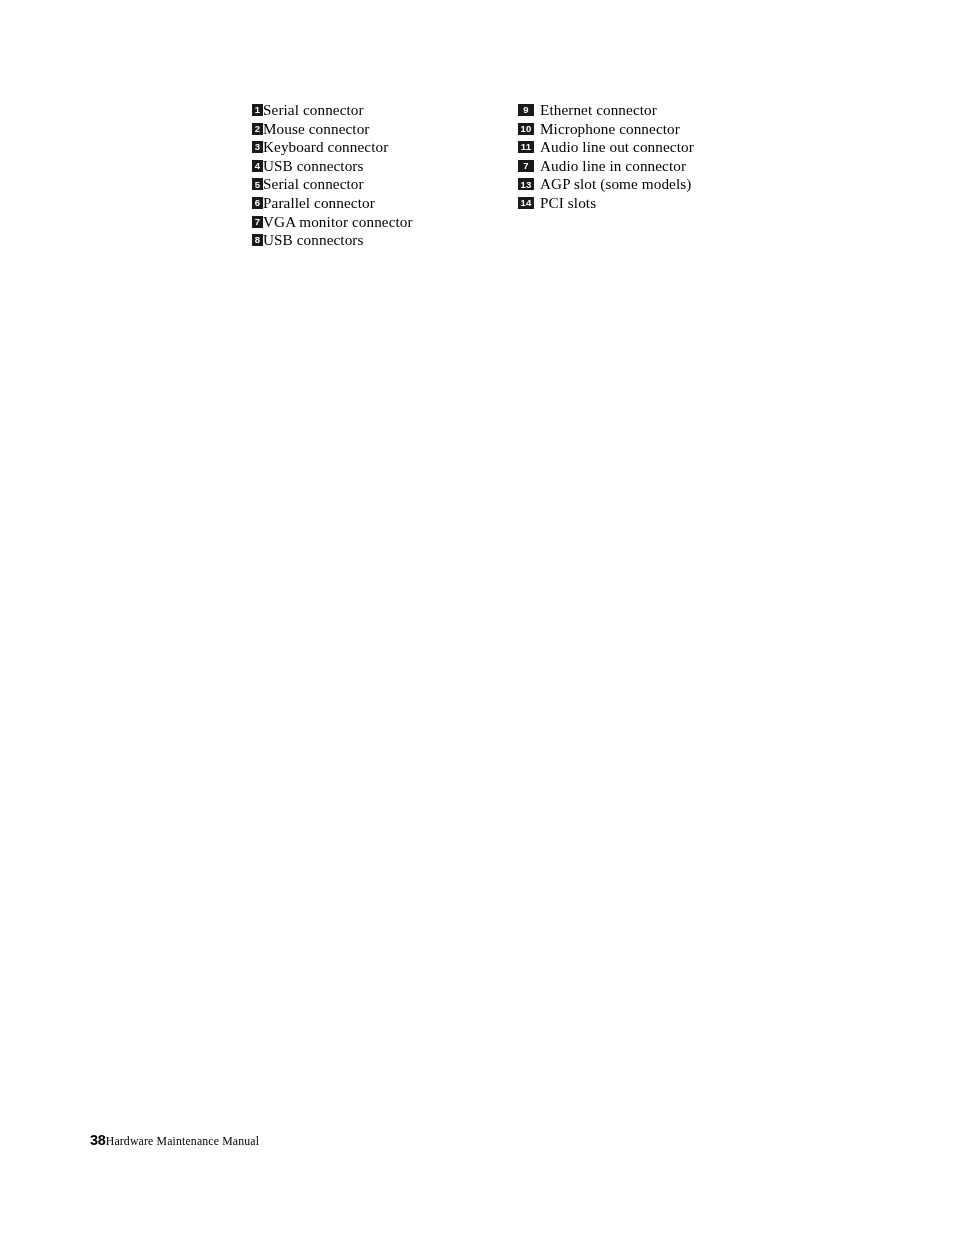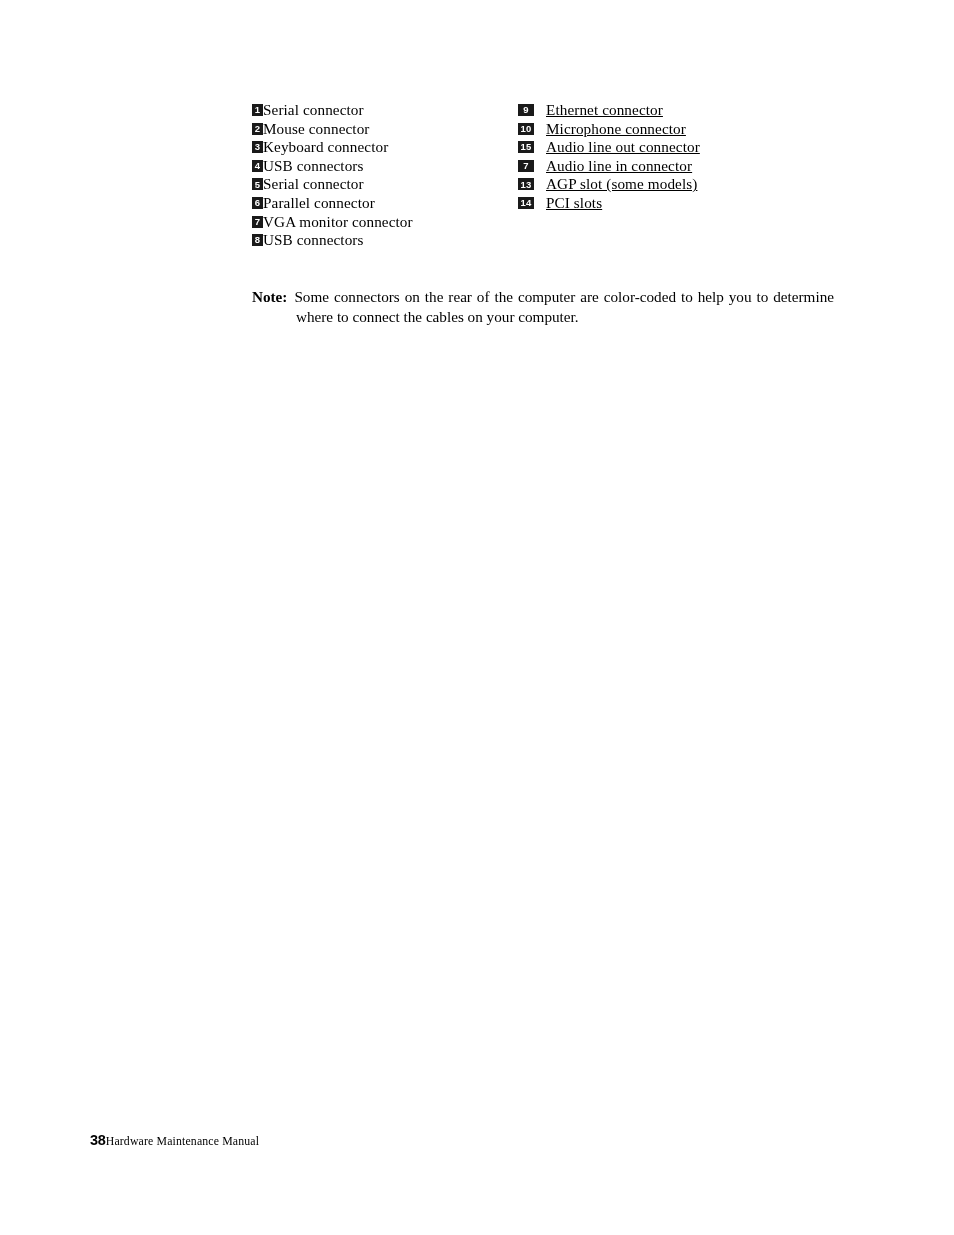--- a/index.html
+++ b/index.html
@@ -69,21 +69,21 @@
     min-width: 16px;
     text-align: center;
   }
 
   .legend-label {
     font-size: 15.2px;
     line-height: 18.6px;
     letter-spacing: 0.1px;
   }
   .col-right .legend-item .badge { min-width: 16px; }
-  .col-right .legend-label { padding-left: 12px; text-decoration: underline; }
+  .col-right .legend-label { padding-left: 6px; }
 
   
   .note {
     position: absolute;
     left: 252px;
     top: 287px;
     width: 582px;
     font-size: 15.2px;
     line-height: 19.5px;
   }
@@ -163,41 +163,38 @@
     <div class="legend-col col-right">
       <div class="legend-item">
         <span class="badge">9</span>
         <span class="legend-label">Ethernet connector</span>
       </div>
       <div class="legend-item">
         <span class="badge wide">10</span>
         <span class="legend-label">Microphone connector</span>
       </div>
       <div class="legend-item">
-        <span class="badge wide">15</span>
+        <span class="badge wide">11</span>
         <span class="legend-label">Audio line out connector</span>
       </div>
       <div class="legend-item">
         <span class="badge wide">7</span>
         <span class="legend-label">Audio line in connector</span>
       </div>
       <div class="legend-item">
         <span class="badge wide">13</span>
         <span class="legend-label">AGP slot (some models)</span>
       </div>
       <div class="legend-item">
         <span class="badge wide">14</span>
         <span class="legend-label">PCI slots</span>
       </div>
     </div>
 
   </div>
 
-  <div class="note">
-    <div class="note-body"><span class="note-label">Note:</span><span class="note-text">Some connectors on the rear of the computer are color-coded to help you to determine where to connect the cables on your computer.</span></div>
-  </div>
 
   <div class="footer">
     <span class="footer-page">38</span>
     <span class="footer-title">Hardware Maintenance Manual</span>
   </div>
 
 </div>
 
 </body></html>

